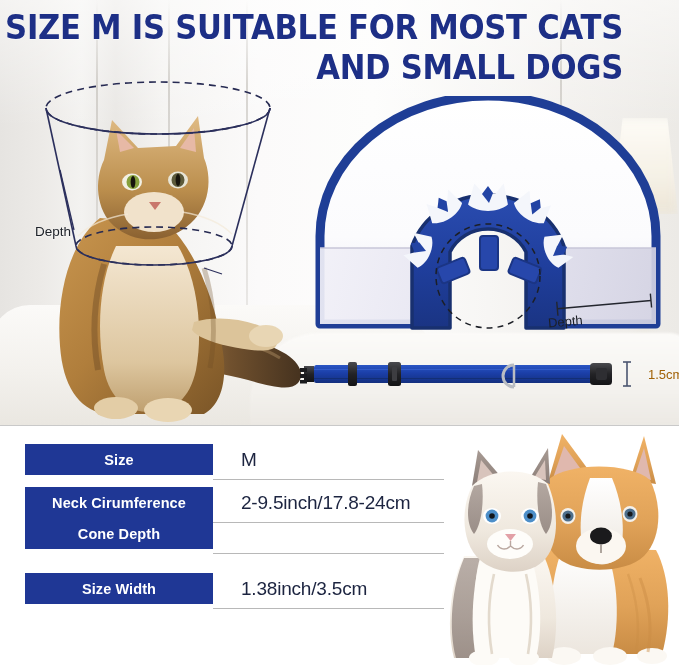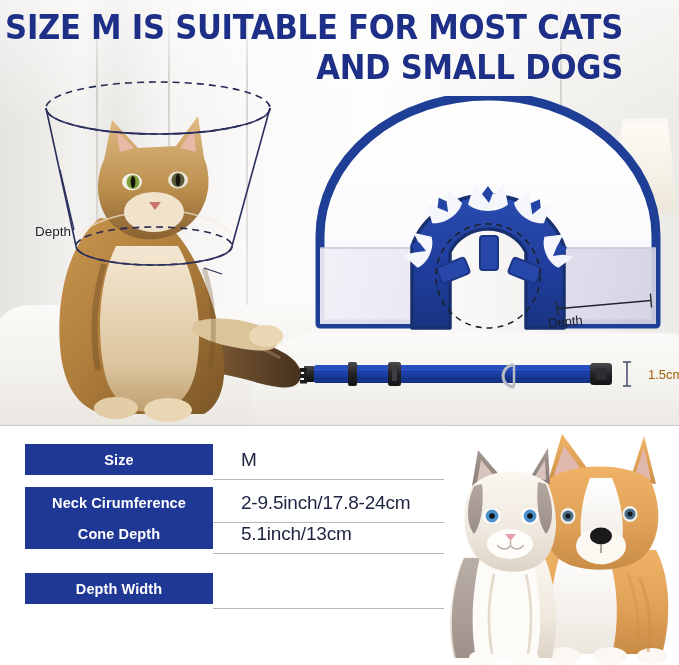--- a/index.html
+++ b/index.html
@@ -447,26 +447,26 @@
     </div>
 
     <div class="spec-row" style="top:57px;">
       <div class="spec-label">Neck Cirumference</div>
       <div class="spec-value">2-9.5inch/17.8-24cm</div>
       <div class="spec-underline"></div>
     </div>
 
     <div class="spec-row" style="top:88px;">
       <div class="spec-label">Cone Depth</div>
-      <div class="spec-value">5.1inch/13cm</div>
       <div class="spec-underline"></div>
     </div>
 
     <div class="spec-row" style="top:143px;">
-      <div class="spec-label">Depth Width</div>
+      <div class="spec-label">Size Width</div>
+      <div class="spec-value">1.38inch/3.5cm</div>
       <div class="spec-underline"></div>
     </div>
 
   </div>
 
   <div class="pets-photo">
     <svg class="pets-svg" viewBox="0 0 235 237">
       <defs>
         <linearGradient id="ragBody" x1="0" y1="0" x2="0" y2="1">
           <stop offset="0%" stop-color="#fbf7f1"></stop>

